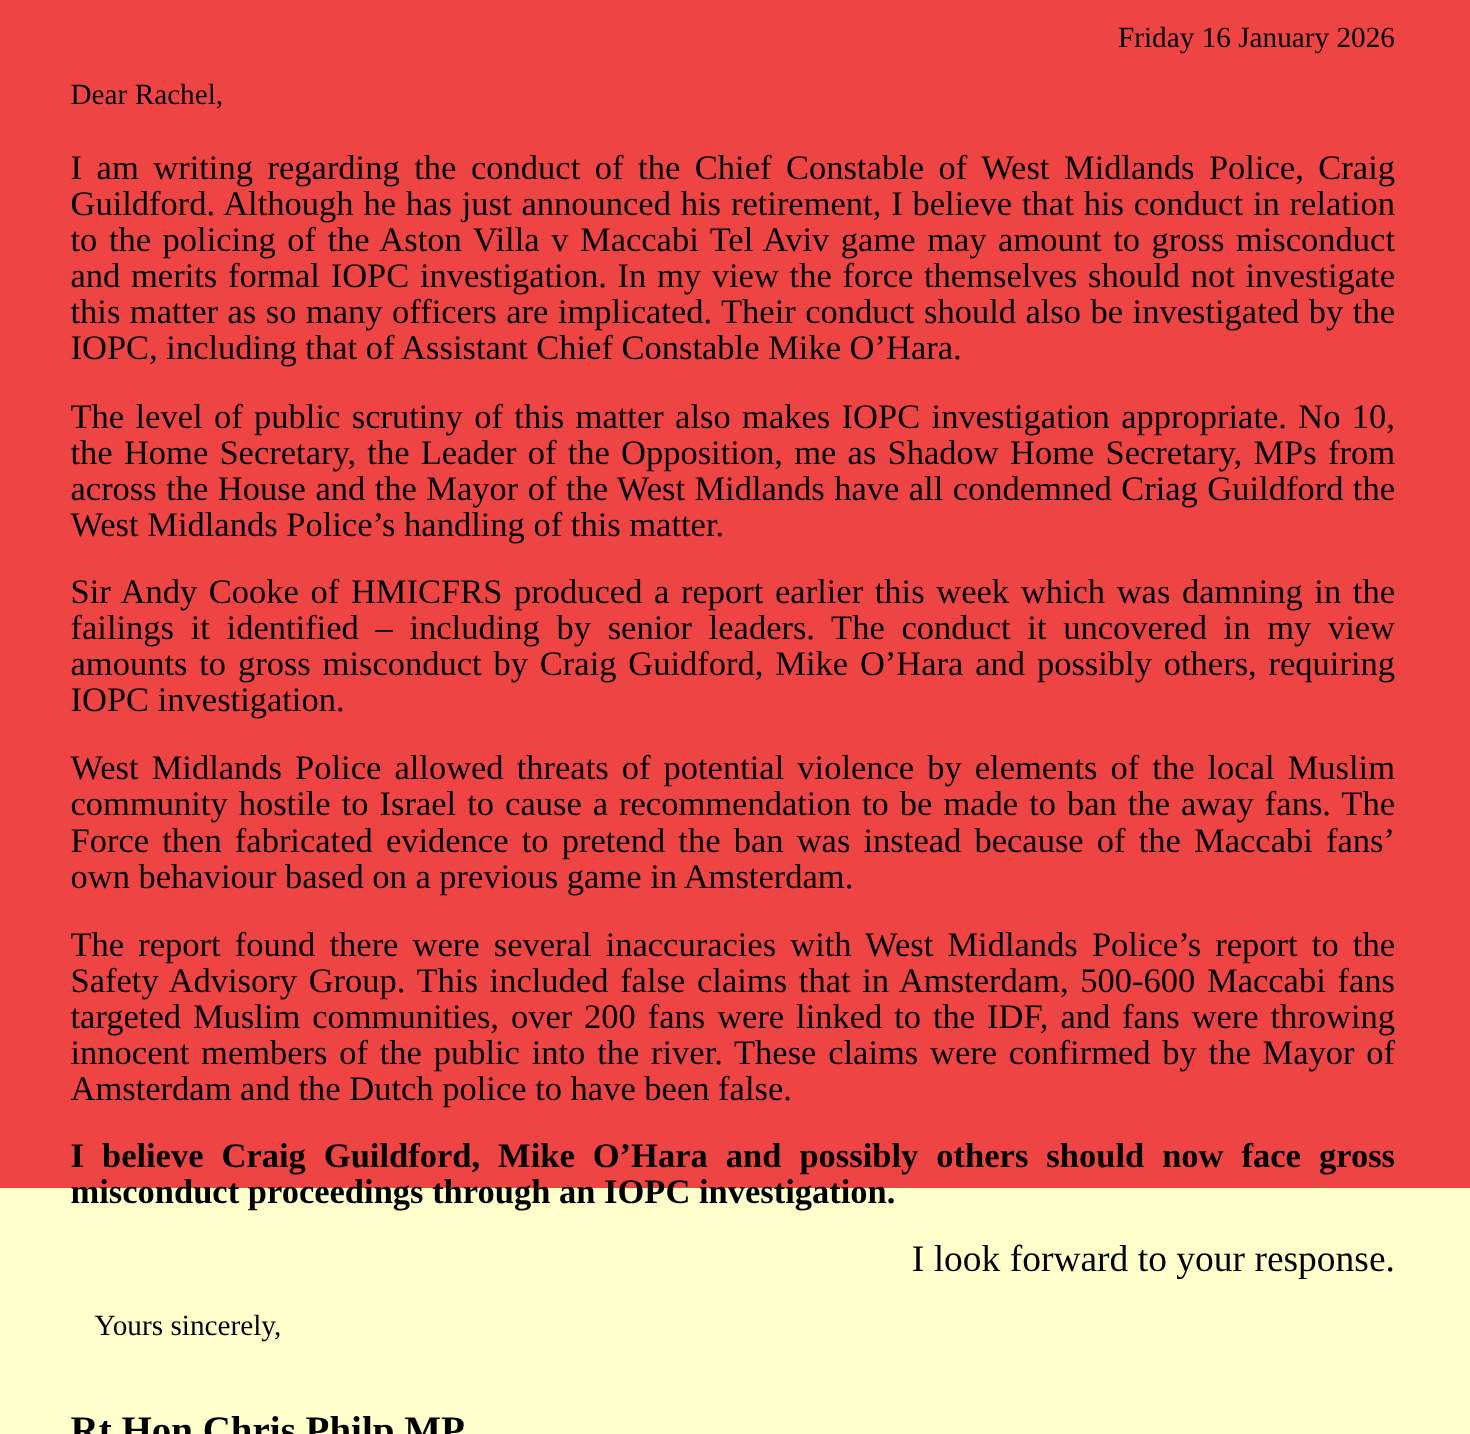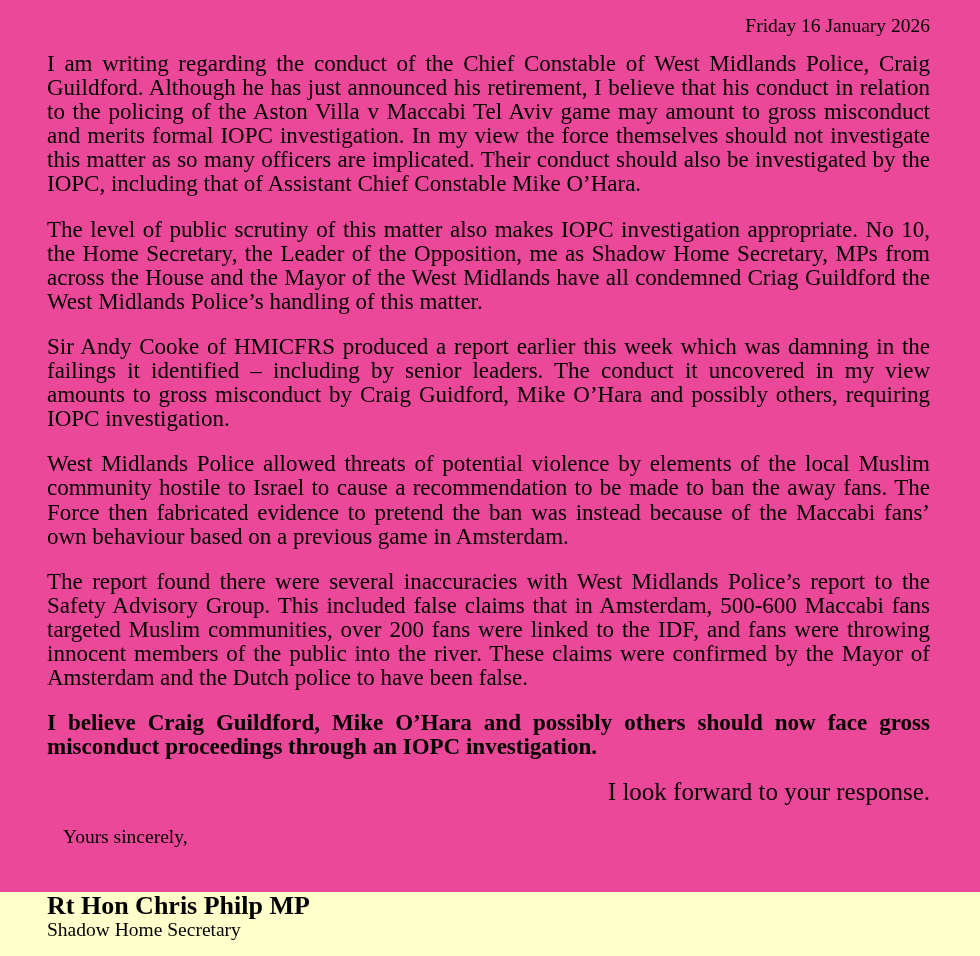--- a/index.html
+++ b/index.html
@@ -9,22 +9,22 @@
   body {
     width: 980px;
     height: 956px;
     background: #FFFFCC;
     font-family: "Liberation Serif", "DejaVu Serif", serif;
     color: #000000;
     overflow: hidden;
   }
   .page {
     width: 980px;
-    height: 892px;
-    background: #ec4899;
+    height: 792px;
+    background: #ef4444;
     box-sizing: border-box;
     padding: 14px 50px 0 47px;
     position: relative;
   }
   .date-line {
     text-align: right;
     font-size: 19.5px;
     line-height: 24px;
     margin: 0 0 14px 0;
   }
@@ -73,20 +73,21 @@
     margin: 0;
   }
 </style>
 </head>
 <body>
 
 <div class="page">
 
   <div class="date-line">Friday 16 January 2026</div>
 
+  <div class="salutation">Dear Rachel,</div>
 
   <p class="body-para">I am writing regarding the conduct of the Chief Constable of West Midlands Police, Craig Guildford. Although he has just announced his retirement, I believe that his conduct in relation to the policing of the Aston Villa v Maccabi Tel Aviv game may amount to gross misconduct and merits formal IOPC investigation. In my view the force themselves should not investigate this matter as so many officers are implicated. Their conduct should also be investigated by the IOPC, including that of Assistant Chief Constable Mike O’Hara.</p>
 
   <p class="body-para">The level of public scrutiny of this matter also makes IOPC investigation appropriate.  No 10, the Home Secretary, the Leader of the Opposition, me as Shadow Home Secretary, MPs from across the House and the Mayor of the West Midlands have all condemned Criag Guildford the West Midlands Police’s handling of this matter.</p>
 
   <p class="body-para">Sir Andy Cooke of HMICFRS produced a report earlier this week which was damning in the failings it identified – including by senior leaders.  The conduct it uncovered in my view amounts to gross misconduct by Craig Guidford, Mike O’Hara and possibly others, requiring IOPC investigation.</p>
 
   <p class="body-para">West Midlands Police allowed threats of potential violence by elements of the local Muslim community hostile to Israel to cause a recommendation to be made to ban the away fans. The Force then fabricated evidence to pretend the ban was instead because of the Maccabi fans’ own behaviour based on a previous game in Amsterdam.</p>
 
   <p class="body-para">The report found there were several inaccuracies with West Midlands Police’s report to the Safety Advisory Group. This included false claims that in Amsterdam, 500-600 Maccabi fans targeted Muslim communities, over 200 fans were linked to the IDF, and fans were throwing innocent members of the public into the river. These claims were confirmed by the Mayor of Amsterdam and the Dutch police to have been false.</p>

